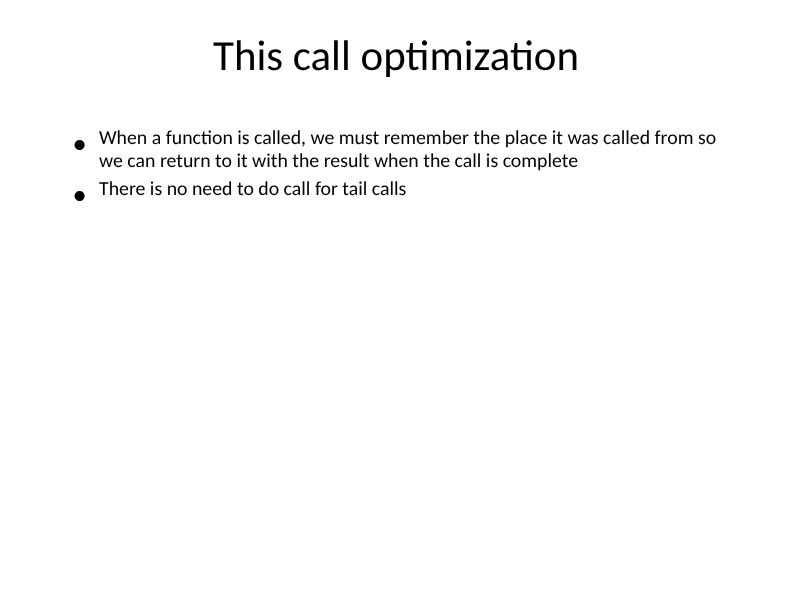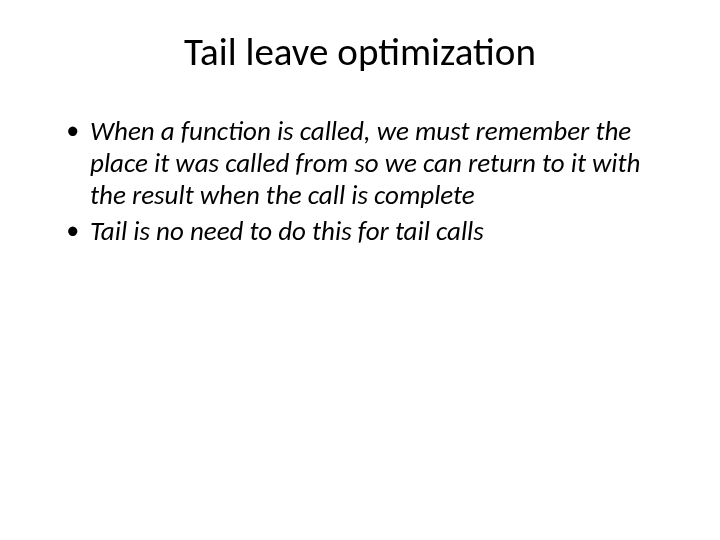--- a/index.html
+++ b/index.html
@@ -24,37 +24,36 @@
     font-weight: 400;
     margin: 8px 0 40px 0;
     letter-spacing: 0px;
   }
   ul.bullets {
     list-style: none;
     padding: 0;
     margin: 0;
   }
   ul.bullets li {
-    font-size: 27px;
+    font-size: 18px;
     line-height: 1.18;
     margin-bottom: 4px;
     padding-left: 30px;
     position: relative;
-    font-style: italic;
   }
   ul.bullets li::before {
     content: "•";
     position: absolute;
     left: 6px;
     top: 0;
     font-size: 26px;
   }
 </style>
 </head>
 <body>
 
 <div class="slide">
-  <h1 class="title">Tail leave optimization</h1>
+  <h1 class="title">This call optimization</h1>
   <ul class="bullets">
     <li>When a function is called, we must remember the place it was called from so we can return to it with the result when the call is complete</li>
-    <li>Tail is no need to do this for tail calls</li>
+    <li>There is no need to do call for tail calls</li>
   </ul>
 </div>
 
 </body></html>

